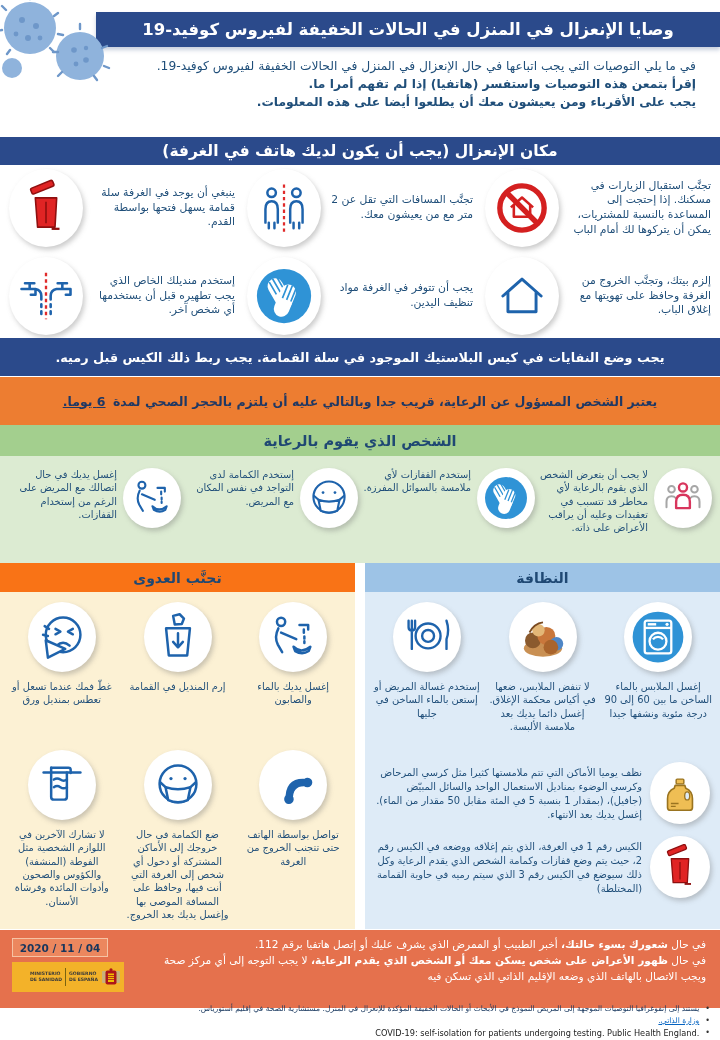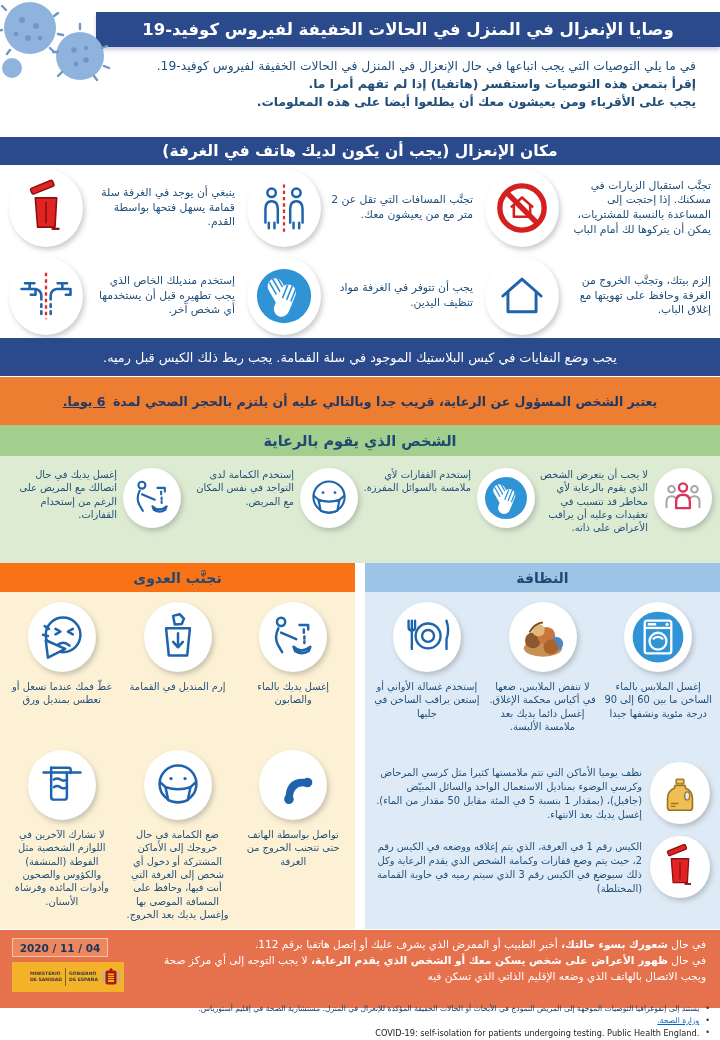--- a/index.html
+++ b/index.html
@@ -15,21 +15,21 @@
   #header-bar { position:absolute; top:12px; left:96px; right:0; height:35px;
     background:#2B4A8B; color:#fff; display:flex; align-items:center; justify-content:center;
     font-size:16.5px; font-weight:bold; box-shadow:0 3px 4px rgba(100,120,160,.35); }
   #intro { position:absolute; top:58px; right:24px; left:20px; text-align:right;
     color:#1F4E79; font-size:12.3px; line-height:1.45; }
   #intro .b { font-weight:bold; }
 
   
   .navy-bar { background:#2B4A8B; color:#fff; display:flex; align-items:center; justify-content:center; }
   #iso-bar { top:137px; height:28px; font-size:15.5px; font-weight:bold; }
-  #trash-banner { top:338px; height:38px; font-size:12.8px; font-weight:400; }
+  #trash-banner { top:338px; height:38px; font-size:12.8px; font-weight:700; }
   #quar-banner { top:377px; height:48px; background:#ED7D31; display:flex; align-items:center;
     justify-content:center; color:#1F3864; font-weight:bold; font-size:12.5px; }
   #quar-banner .u { text-decoration:underline; margin-right:3px; }
   #cg-bar { top:425px; height:31px; background:#A3CF8E; color:#1F4873; display:flex;
     align-items:center; justify-content:center; font-weight:bold; font-size:14.5px; }
 
   
   #iso-grid { position:absolute; top:166px; left:6px; right:6px;
     display:grid; grid-template-columns:repeat(3,1fr); grid-auto-rows:84px; row-gap:4px; column-gap:6px; }
   .iso-item { display:flex; align-items:center; gap:7px; padding:0 3px; }
@@ -453,21 +453,21 @@
           </svg>
         </div>
       <div class="txt">لا تنفض الملابس، ضعها في أكياس محكمة الإغلاق. إغسل دائما يديك بعد ملامسة الألبسة.</div>
     </div>
     <div class="cell">
       <div class="oval ov-col">
           <svg class="ic" width="52" height="52" viewBox="0 0 48 48">
             <use href="#sym-dishes"></use>
           </svg>
         </div>
-      <div class="txt">إستخدم غسالة الأواني أو إستعن يراقب الساخن في جليها</div>
+      <div class="txt">إستخدم غسالة المريض أو إستعن بالماء الساخن في جليها</div>
     </div>
   </div>
   <div class="wide-item">
     <div class="oval ov-w">
         <svg class="ic" width="46" height="46" viewBox="0 0 48 48">
           <use href="#sym-bleach"></use>
         </svg>
       </div>
     <div class="txt">نظف يوميا الأماكن التي تتم ملامستها كثيرا مثل كرسي المرحاض وكرسي الوضوء بمناديل الاستعمال الواحد والسائل المبيّض (جافيل)، (بمقدار 1 بنسبة 5 في المئة مقابل 50 مقدار من الماء). إغسل يديك بعد الانتهاء.</div>
   </div>
@@ -503,19 +503,19 @@
   </div>
 </div>
 
 <div id="footer" class="band">
   <div class="f-row">
     <span class="dot">•</span>
     <span>يستند إلى إنفوغرافيا التوصيات الموجهة إلى المريض النموذج في الأبحاث أو الحالات الخفيفة المؤكدة للإنعزال في المنزل. مستشارية الصحة في إقليم أستورياس.</span>
   </div>
   <div class="f-row">
     <span class="dot">•</span>
-    <span class="f-link">وزارة الصحة.</span>
+    <span class="f-link">وزارة الذاتي.</span>
   </div>
   <div class="f-row">
     <span class="dot">•</span>
     <span class="f-en">COVID-19: self-isolation for patients undergoing testing. Public Health England.</span>
   </div>
 </div>
 
 </body></html>

